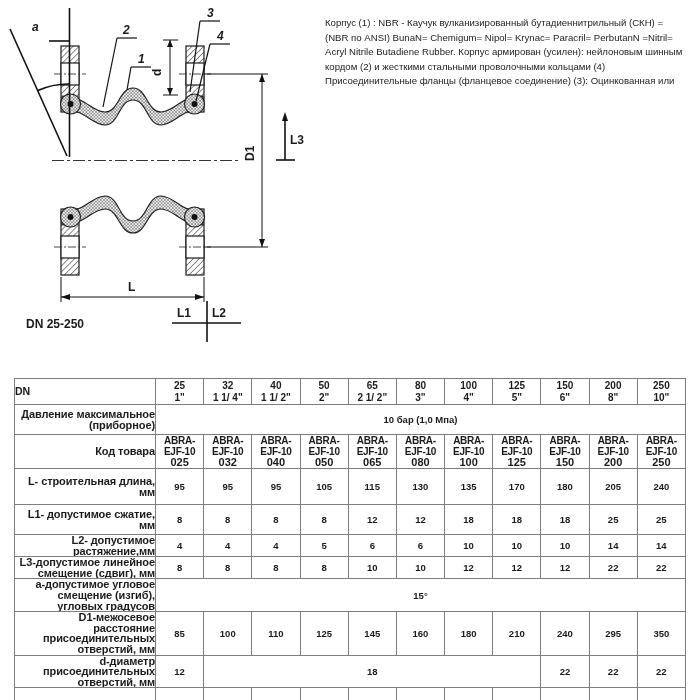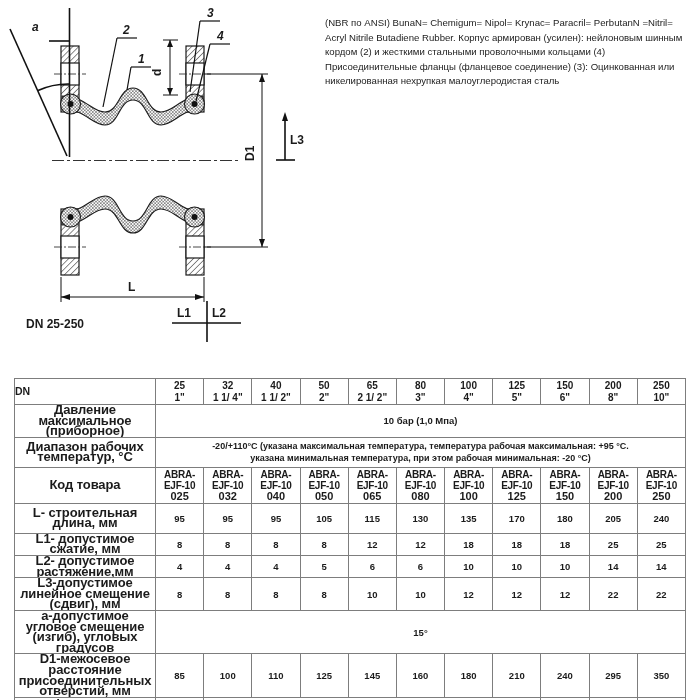--- a/index.html
+++ b/index.html
@@ -6,21 +6,21 @@
   .page{position:relative;width:700px;height:700px;background:#fff;overflow:hidden;
         font-family:"Liberation Sans",sans-serif;color:#1b1b1b;}
   .drawing{position:absolute;left:0;top:0;}
   .desc{position:absolute;left:325px;top:16px;width:372px;font-size:9.6px;line-height:14.6px;
         color:#222;}
   .desc-line{white-space:nowrap;}
   .spec{position:absolute;left:14px;top:378px;width:672px;border-collapse:collapse;
         table-layout:fixed;background:#fff;}
   .spec th,.spec td{border:1px solid #7d7d7d;vertical-align:middle;padding:0;overflow:hidden;}
   .c-label{width:141px;}
-  .lbl{text-align:center;font-weight:bold;font-size:13px;line-height:10.6px;
+  .lbl{text-align:right;font-weight:bold;font-size:11px;line-height:10.6px;
        padding:1px 2px 1px 4px;letter-spacing:-0.1px;}
   .hdr-lbl{text-align:left;font-size:10.5px;padding-left:0;}
   .hdr{text-align:center;font-weight:bold;}
   .dn-size,.dn-inch{font-size:10px;line-height:12px;font-weight:bold;}
   .val{text-align:center;font-weight:bold;font-size:9.5px;line-height:11px;}
   .temp .ln{font-size:9px;line-height:12.5px;}
   .code .ln:first-child{font-size:10px;letter-spacing:-0.25px;line-height:11px;}
   .code .ln:last-child{font-size:11px;line-height:11px;}
   .spec thead tr{height:26px;}
   .spec tbody tr:nth-child(1),.spec tbody tr:nth-child(2){height:30px;}
@@ -159,25 +159,25 @@
       <line x1="207" y1="301" x2="207" y2="342"></line>
       <line x1="172" y1="323" x2="241" y2="323"></line>
     </g>
     <text x="177" y="317" class="dim-text" font-size="13">L1</text>
     <text x="212" y="317" class="dim-text" font-size="13">L2</text>
 
     <text x="26" y="328" class="dim-text" font-size="10.5">DN 25-250</text>
   </svg>
 
   <div class="desc">
+    <div class="desc-line">Корпус (1) : NBR - Каучук вулканизированный бутадиеннитрильный (СКН) =</div>
     <div class="desc-line">(NBR по ANSI) BunaN= Chemigum= Nipol= Krynac= Paracril= PerbutanN =Nitril=</div>
     <div class="desc-line">Acryl Nitrile Butadiene Rubber.  Корпус армирован (усилен): нейлоновым шинным</div>
     <div class="desc-line">кордом (2)  и жесткими стальными проволочными кольцами (4)</div>
     <div class="desc-line">Присоединительные фланцы (фланцевое соединение) (3): Оцинкованная или</div>
-    <div class="desc-line">никелированная нехрупкая малоуглеродистая сталь</div>
   </div>
 
   <table class="spec">
     <colgroup>
         <col class="c-label">
         <col span="11">
       </colgroup>
     <thead>
         <tr>
           <th class="lbl hdr-lbl">DN</th>
@@ -228,27 +228,20 @@
         </tr>
       </thead>
     <tbody>
         <tr>
           <th class="lbl">Давление максимальное (приборное)</th>
           <td class="val" colspan="11">
             <div class="ln">10 бар (1,0 Мпа)</div>
           </td>
         </tr>
         <tr>
-          <th class="lbl">Диапазон рабочих температур,  °С</th>
-          <td class="val temp" colspan="11">
-            <div class="ln">-20/+110°C (указана максимальная температура, температура рабочая максимальная: +95 °С.</div>
-            <div class="ln">указана минимальная температура, при этом рабочая минимальная: -20 °С)</div>
-          </td>
-        </tr>
-        <tr>
           <th class="lbl">Код товара</th>
           <td class="val code">
             <div class="ln">ABRA-EJF-10</div>
             <div class="ln">025</div>
           </td>
           <td class="val code">
             <div class="ln">ABRA-EJF-10</div>
             <div class="ln">032</div>
           </td>
           <td class="val code">

